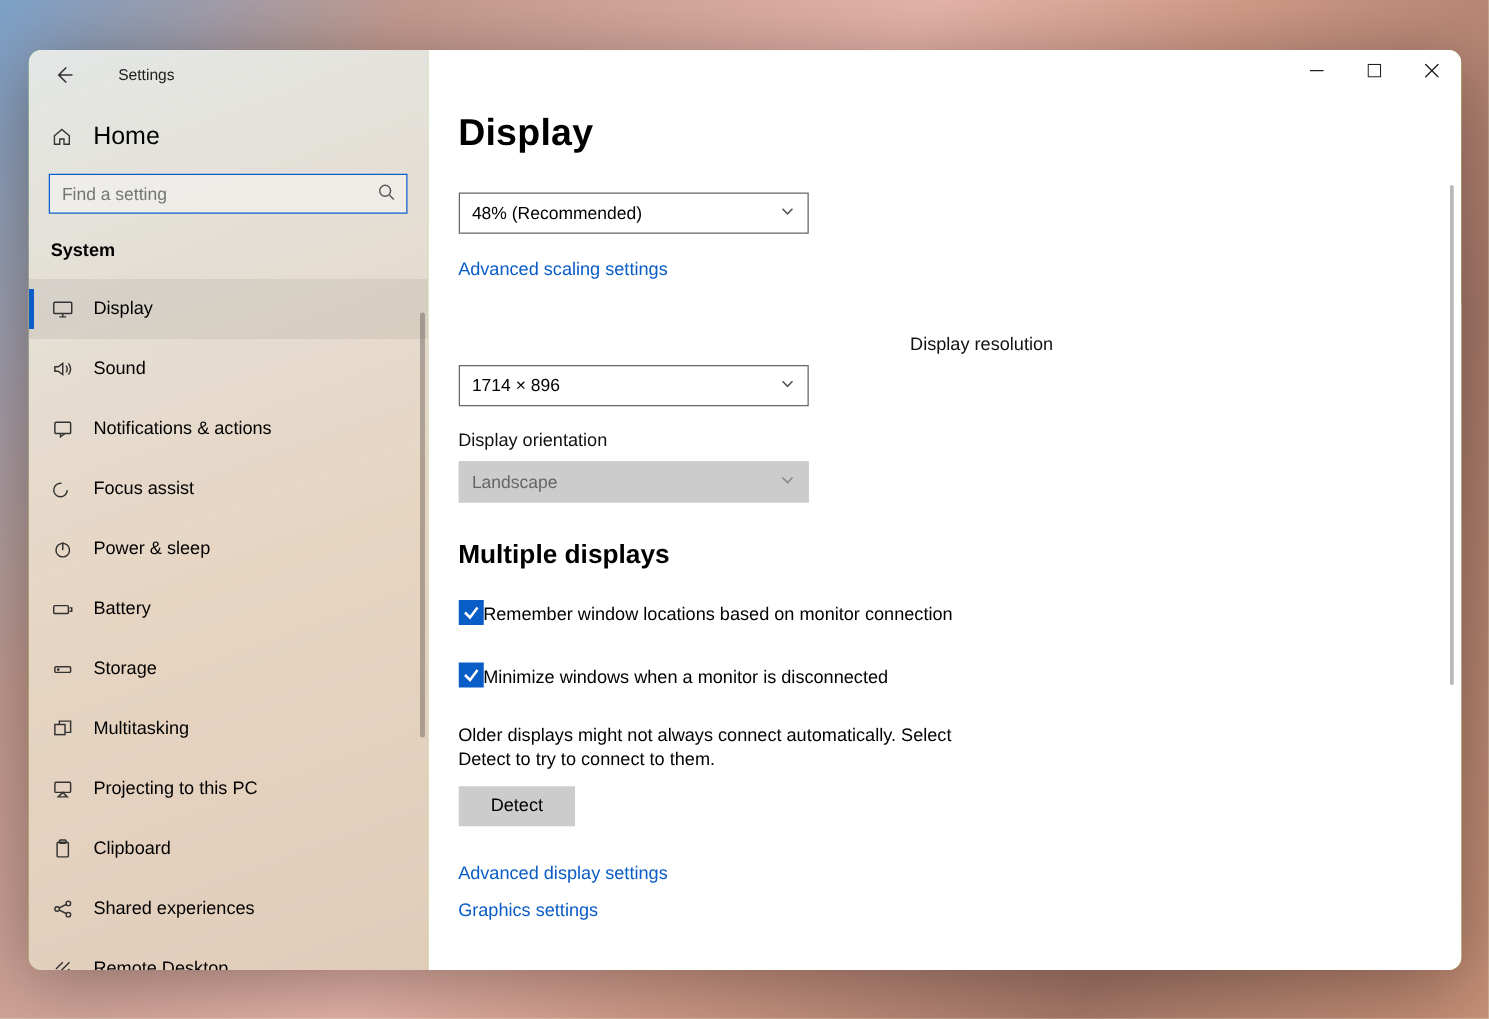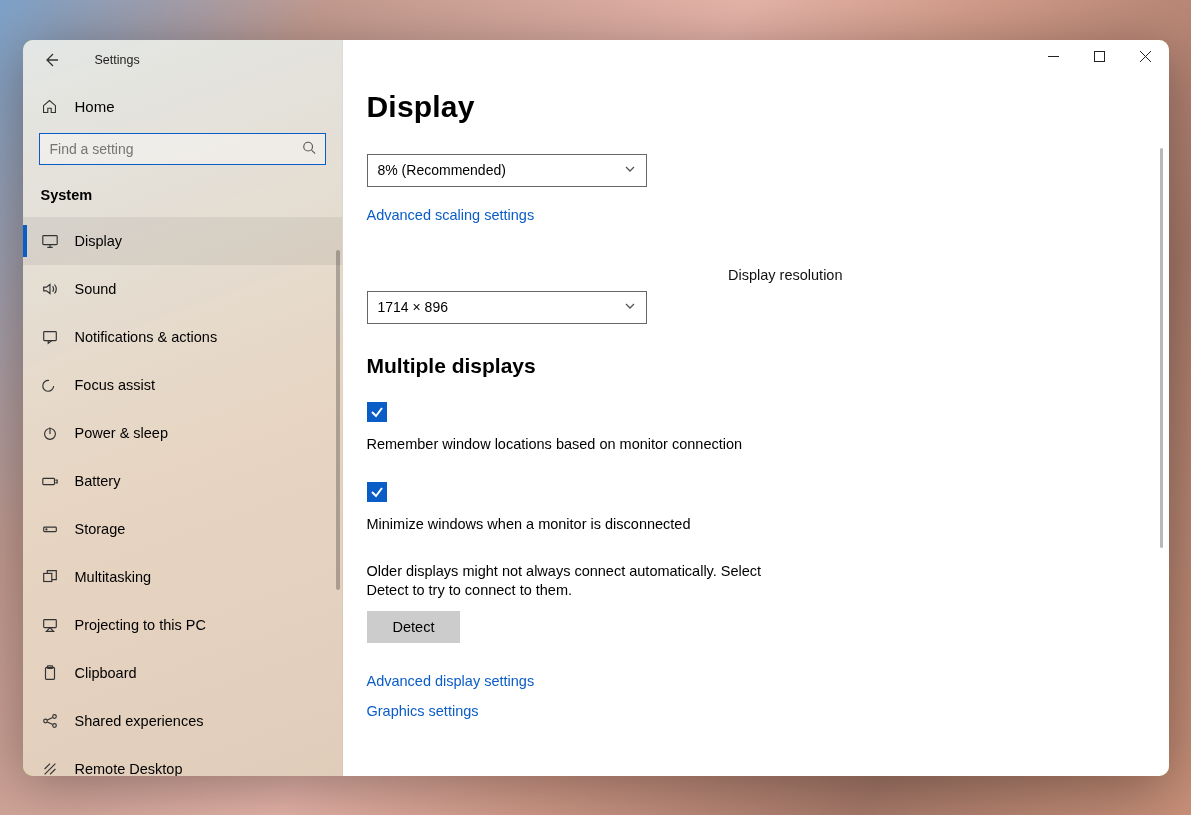--- a/index.html
+++ b/index.html
@@ -43,21 +43,21 @@
   }
   .back-btn {
     width: 28px; height: 28px;
     display:flex;align-items:center;justify-content:center;
     color:#333;
   }
   .wtitle { font-size: 12.5px; color:#222; }
   .home-row {
     display:flex; align-items:center; gap:16px;
     padding: 18px 10px 18px 18px;
-    font-size: 15px;
+    font-size: 20px;
   }
   .sb-icon { width:18px; display:flex; justify-content:center; color:#333; }
   .search-wrap { padding: 0 16px 12px 16px; }
   .search {
     width: 100%;
     height: 32px;
     border: 1px solid #0a5cc7;
     background: rgba(255,255,255,0.4);
     padding: 0 30px 0 10px;
     font-size: 14px;
@@ -129,21 +129,21 @@
   }
   .select.disabled {
     background:#ccc; color:#666; border-color:#ccc;
   }
   .chev { color:#555; }
   .select.disabled .chev { color:#888; }
   .link { color:#0a5cc7; font-size:14.5px; display:inline-block; }
   .block { margin-bottom:20px; }
   .gap-24 { margin-bottom:24px; }
   h2.section-title { font-size:21px; font-weight:600; margin: 30px 0 24px 0;}
-  .check-row { display:flex; align-items:flex-start; gap:14px; margin-bottom:30px;flex-direction:column;}
+  .check-row { display:flex; align-items:flex-end; margin-bottom:30px;}
   .chk {
     width:20px; height:20px; background:#0a5cc7;
     display:flex;align-items:center;justify-content:center;
     flex:0 0 20px;
   }
   .chk svg { stroke:#fff; }
   .chk-label { font-size:14.5px; }
   .help-text { font-size:14.5px; line-height:1.35; margin-bottom:10px; max-width:440px;}
   .btn {
     height:32px; padding:0 26px;
@@ -325,39 +325,48 @@
             <path d="M0 0 L11 11 M11 0 L0 11"></path>
           </svg>
       </div>
     </div>
 
     <div class="content">
       <h1 class="page-title">Display</h1>
 
       <div class="block">
         <div class="select">
-          <span>8% (Recommended)</span>
+          <span>48% (Recommended)</span>
           <span class="chev"><svg width="12" height="12" viewBox="0 0 12 12" fill="none" stroke="currentColor" stroke-width="1.3">
                 <path d="M2 4 L6 8 L10 4"></path>
               </svg></span>
         </div>
       </div>
 
       <a class="link gap-24" style="margin-bottom:24px;text-align:center;">Advanced scaling settings</a>
 
       <div class="block" style="margin-top:20px;text-align:right;">
         <div class="field-label">Display resolution</div>
         <div class="select">
           <span>1714 × 896</span>
           <span class="chev"><svg width="12" height="12" viewBox="0 0 12 12" fill="none" stroke="currentColor" stroke-width="1.3">
                 <path d="M2 4 L6 8 L10 4"></path>
               </svg></span>
         </div>
       </div>
 
+      <div class="block">
+        <div class="field-label">Display orientation</div>
+        <div class="select disabled">
+          <span>Landscape</span>
+          <span class="chev"><svg width="12" height="12" viewBox="0 0 12 12" fill="none" stroke="currentColor" stroke-width="1.3">
+                <path d="M2 4 L6 8 L10 4"></path>
+              </svg></span>
+        </div>
+      </div>
 
       <h2 class="section-title">Multiple displays</h2>
 
       <div class="check-row">
         <div class="chk">
           <svg width="14" height="14" viewBox="0 0 14 14" fill="none" stroke-width="2">
               <path d="M2 7 L6 11 L12 3"></path>
             </svg>
         </div>
         <span class="chk-label">Remember window locations based on monitor connection</span>

